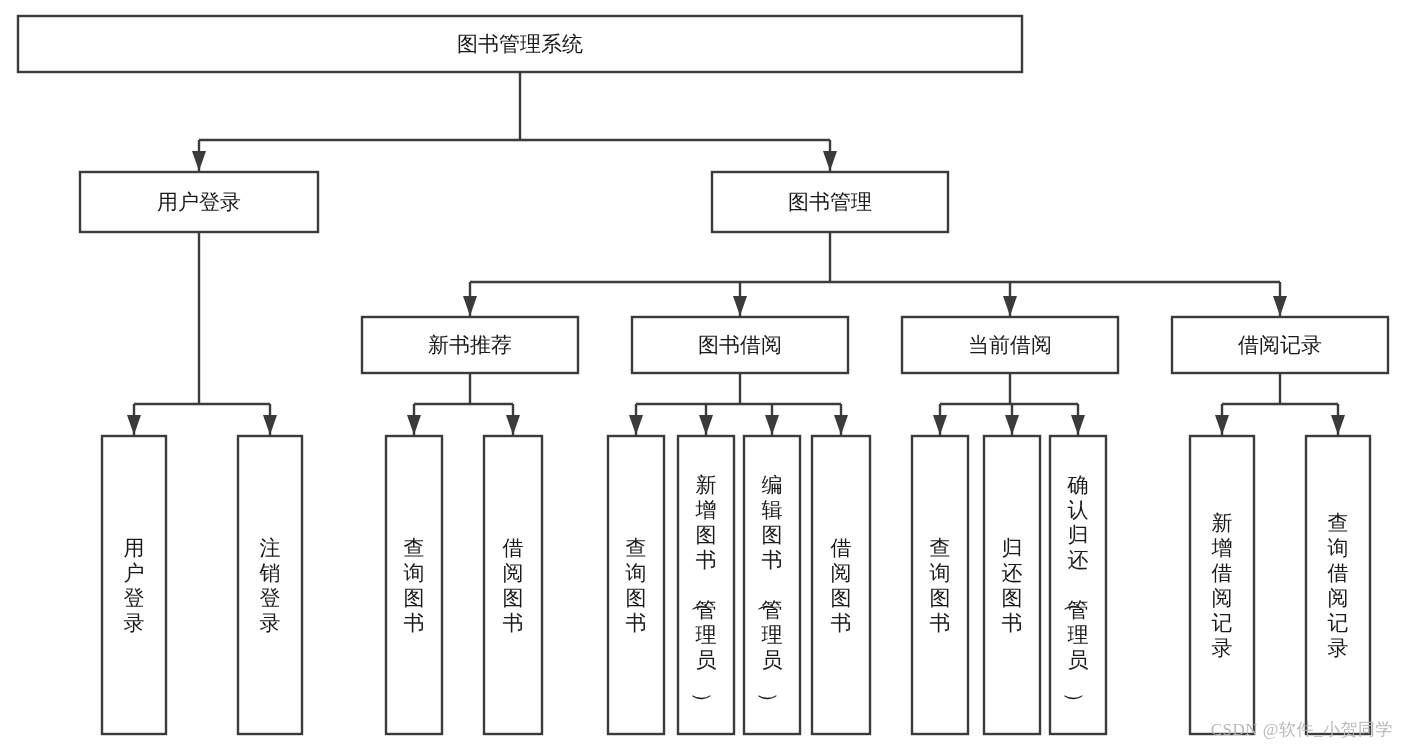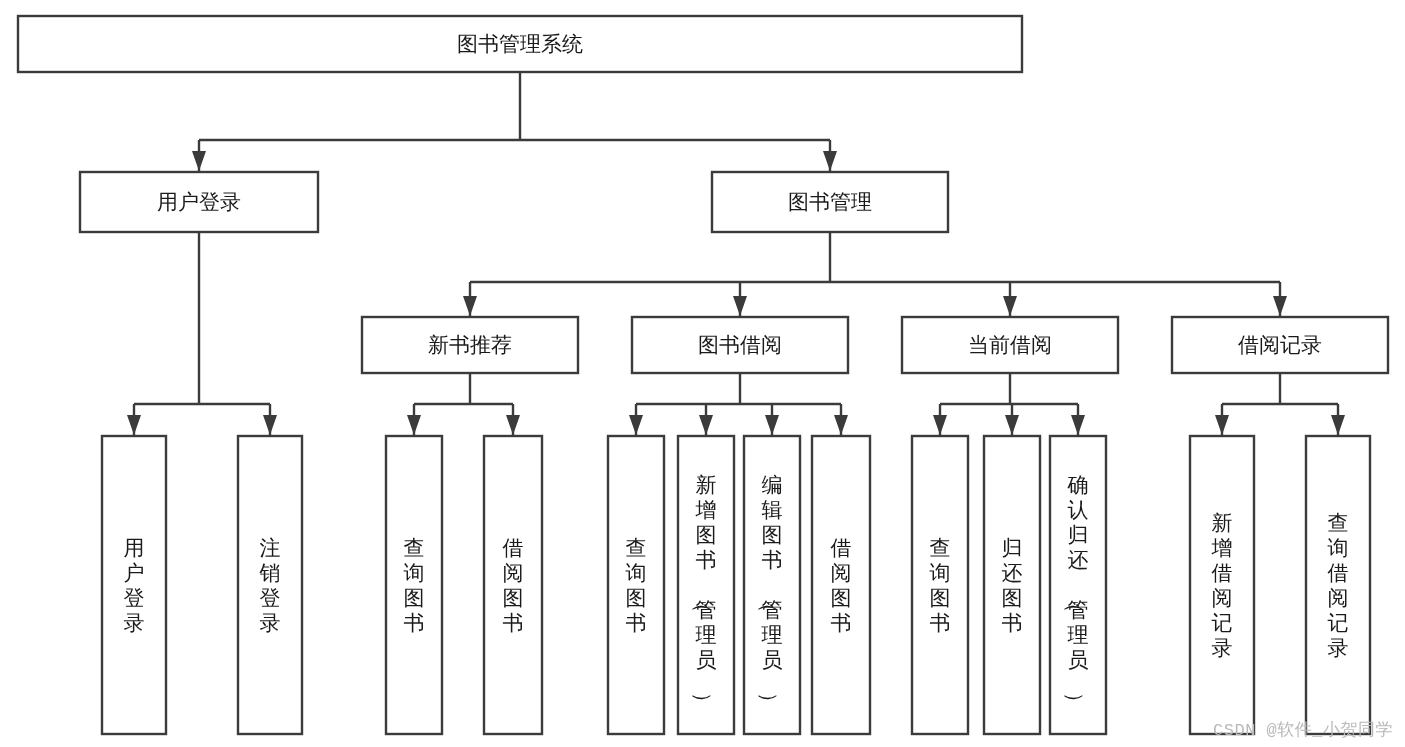--- a/index.html
+++ b/index.html
@@ -53,21 +53,21 @@
     font-family: "Liberation Sans", "DejaVu Sans", sans-serif;
     font-size: 21px;
     fill: #1a1a1a;
     text-anchor: middle;
     white-space: pre;
   }
   .watermark-text {
     position: absolute;
     right: 12px;
     bottom: 6px;
-    font-family: Liberation Mono, monospace;
+    font-family: Liberation Serif, serif;
     font-size: 17px;
     color: #b9b9b9;
     letter-spacing: 0.5px;
     user-select: none;
     white-space: nowrap;
   }
 </style>
 </head>
 <body>
 

